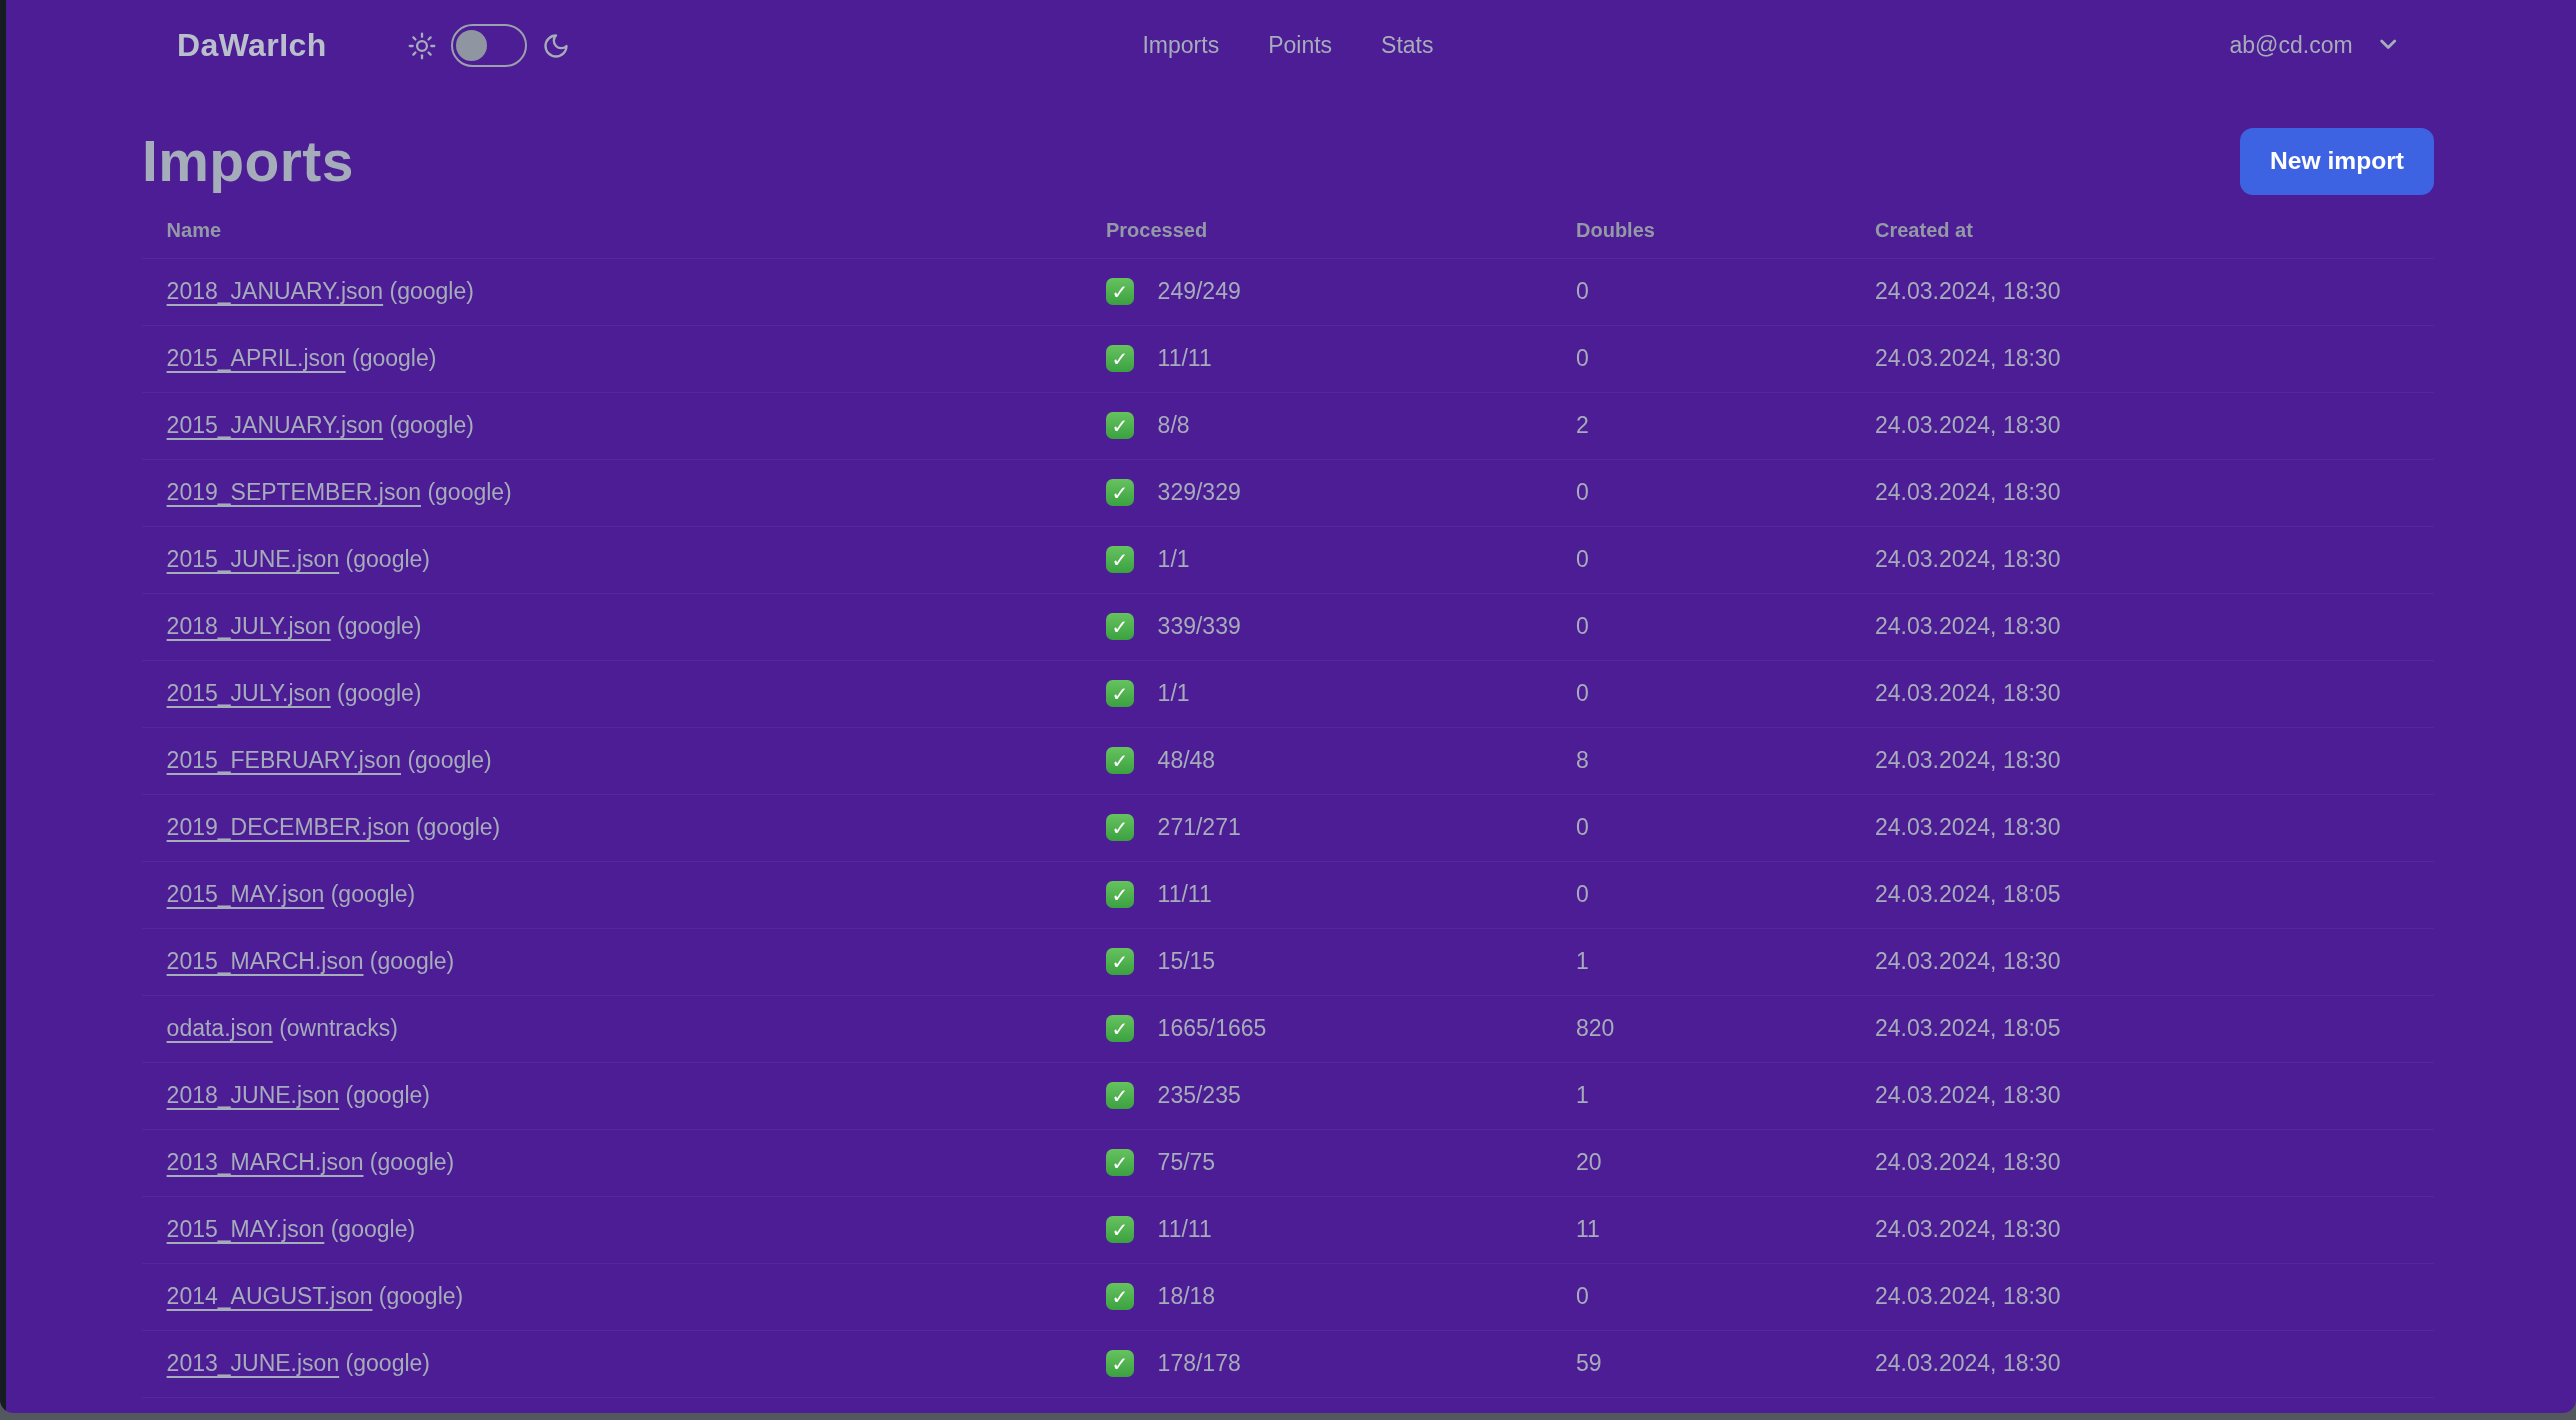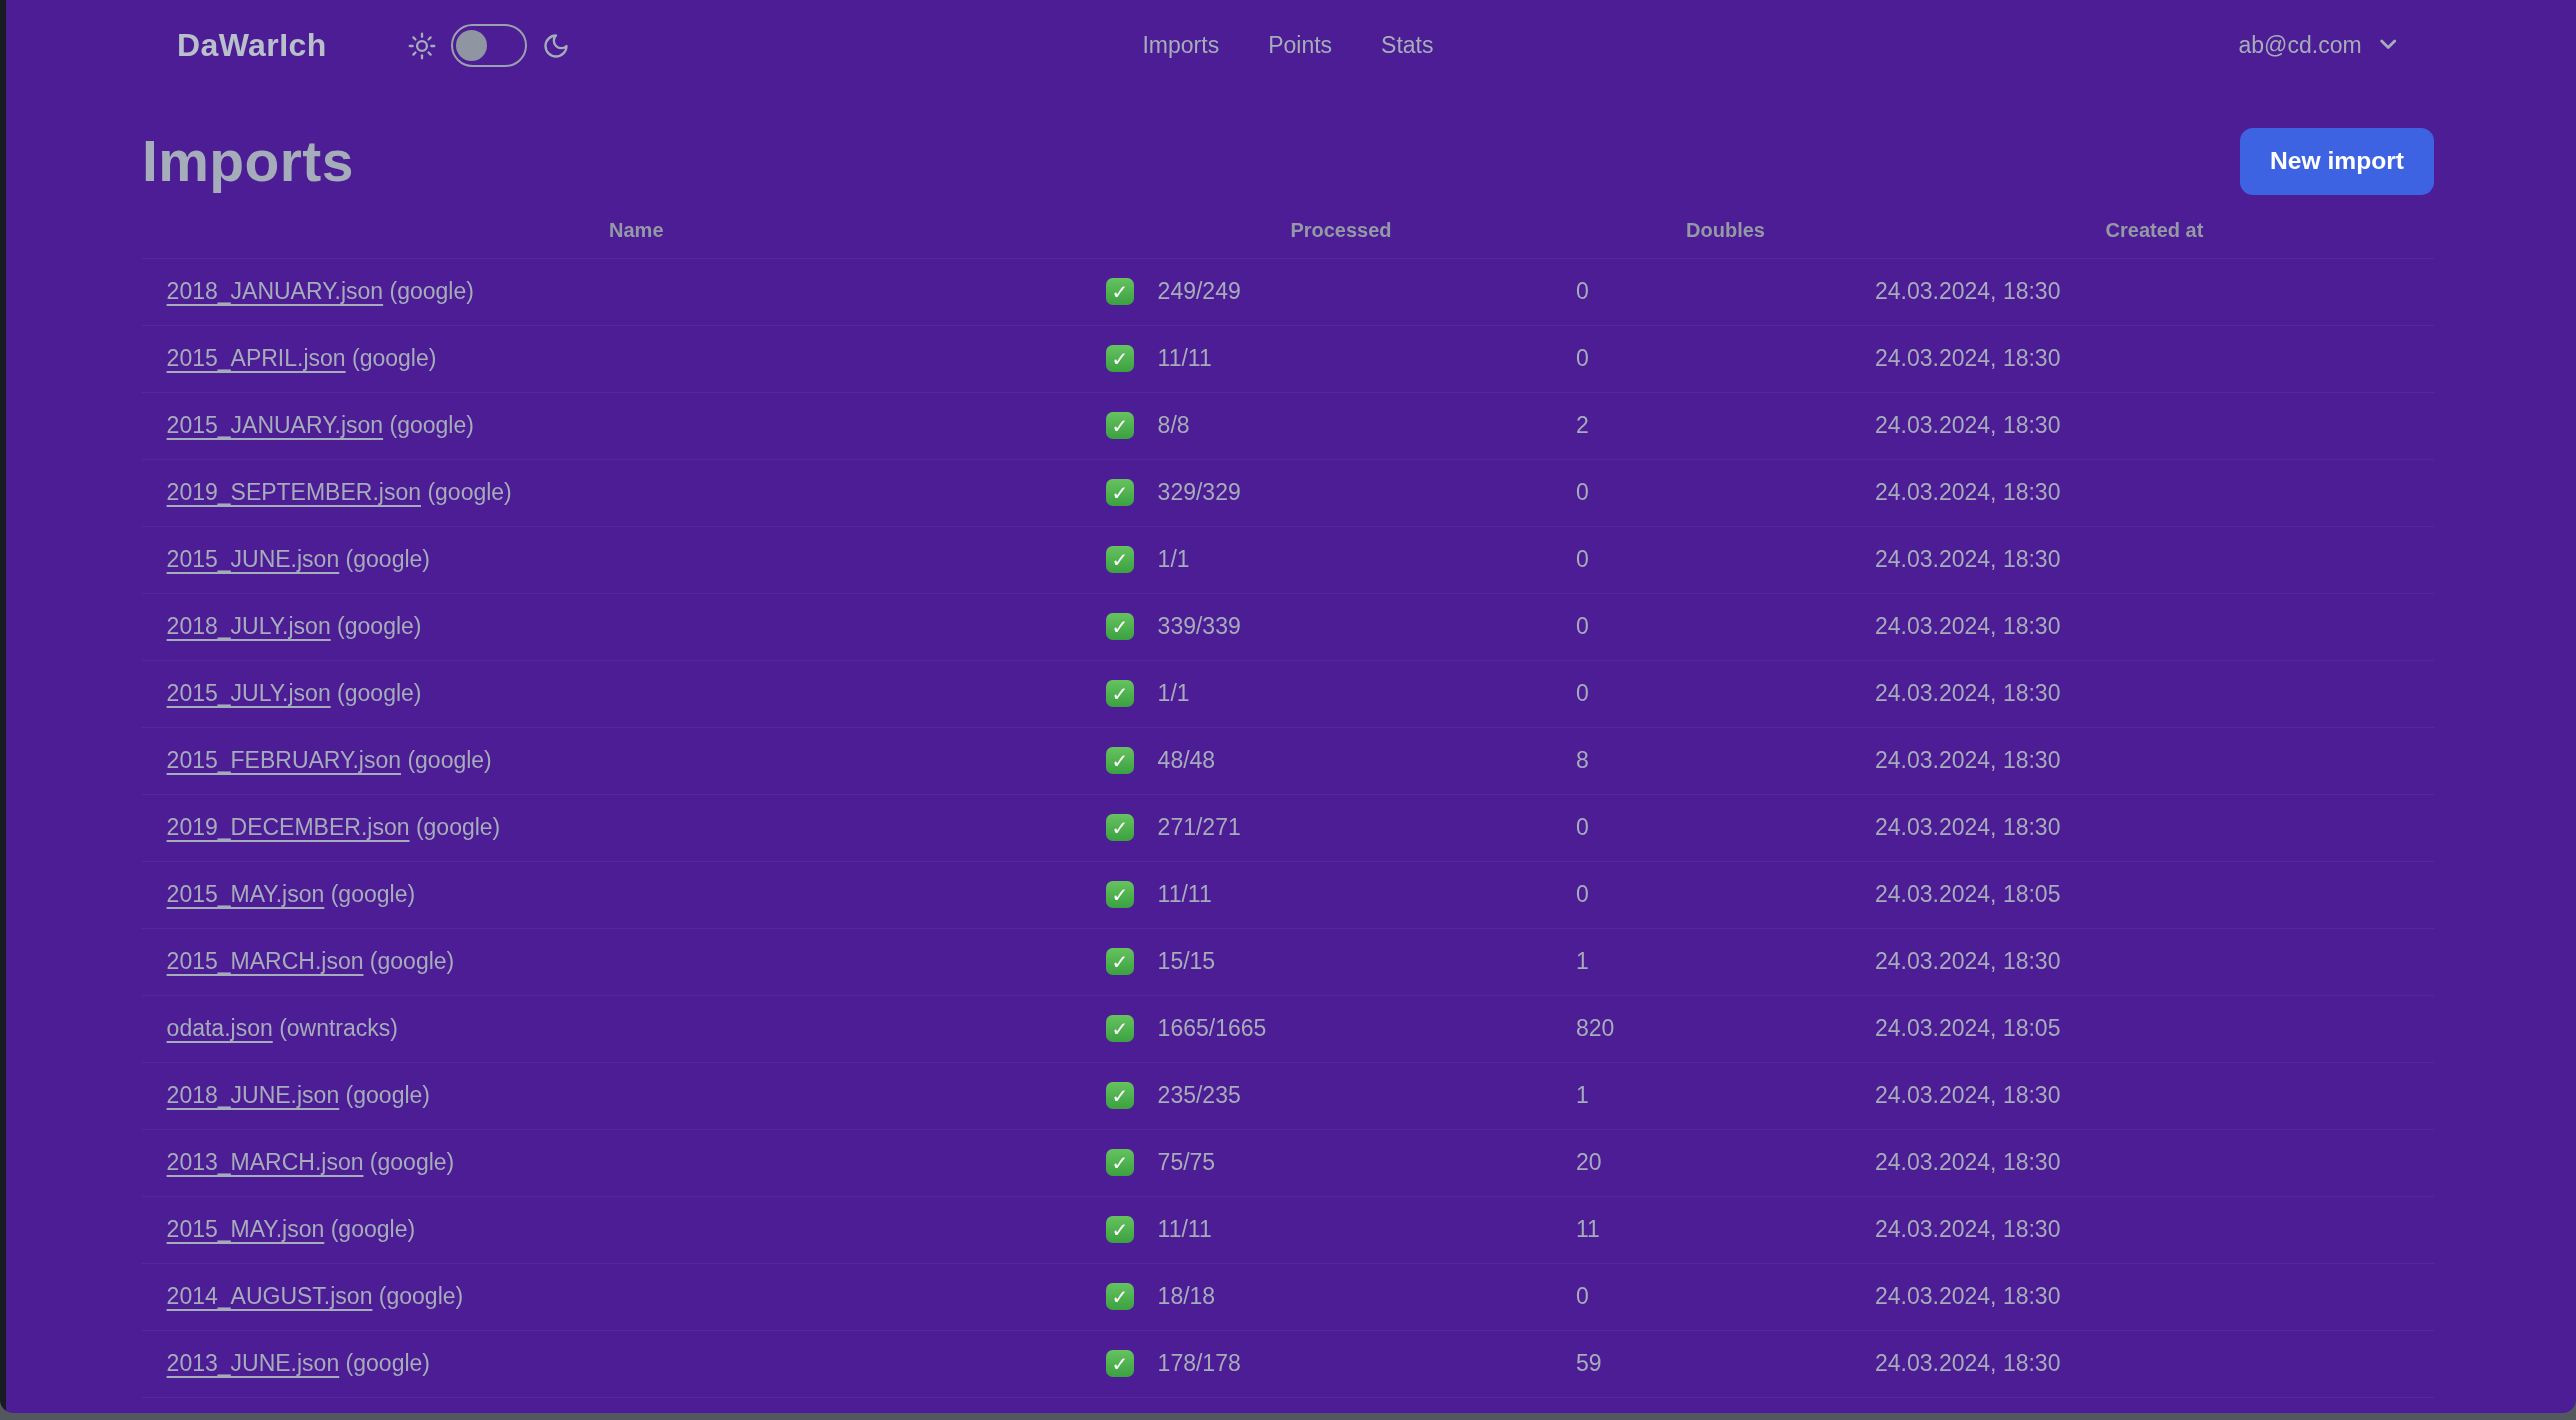--- a/index.html
+++ b/index.html
@@ -40,21 +40,21 @@
     background:#8f96a1;
   }
   .nav-center {
     position:absolute; left:50%; top:0; height:91px;
     transform:translateX(-50%);
     display:flex; align-items:center; gap:49px;
   }
   .nav-link { font-size:23px; color:#a6adba; cursor:pointer; white-space:nowrap; }
   .nav-user {
     margin-left:auto;
-    display:flex; align-items:center; gap:15px; cursor:pointer;
+    display:flex; align-items:center; gap:24px; cursor:pointer;
   }
   .nav-user .email { font-size:23px; color:#a6adba; }
   
   .main { padding:0 142px; }
   .title-row {
     margin-top:27px; height:86px;
     display:flex; align-items:center; justify-content:space-between;
   }
   .page-title { font-size:57px; font-weight:700; color:#a6adba; letter-spacing:0.4px; }
   .btn-primary {
@@ -63,21 +63,21 @@
     border:none; border-radius:13px;
     font-size:24.6px; font-weight:600;
     font-family:"Liberation Sans","DejaVu Sans",sans-serif;
     padding:0 28px;
     cursor:pointer;
   }
   
   table { width:100%; border-collapse:collapse; table-layout:fixed; }
   col.c1 { width:964px; } col.c2 { width:470px; } col.c3 { width:299px; }
   thead th {
-    height:54px; text-align:center; vertical-align:middle;
+    height:54px; text-align:left; vertical-align:middle;
     font-size:20px; font-weight:700; color:#939aa6;
   }
   thead th:first-child, tbody td:first-child { padding-left:24.6px; }
   tbody tr { border-top:0.7px solid rgba(166,173,186,0.09); }
   tbody td {
     height:67px; vertical-align:middle;
     font-size:23px; color:#a6adba; white-space:nowrap;
   }
   .file-link {
     color:#a6adba; text-decoration:underline;

